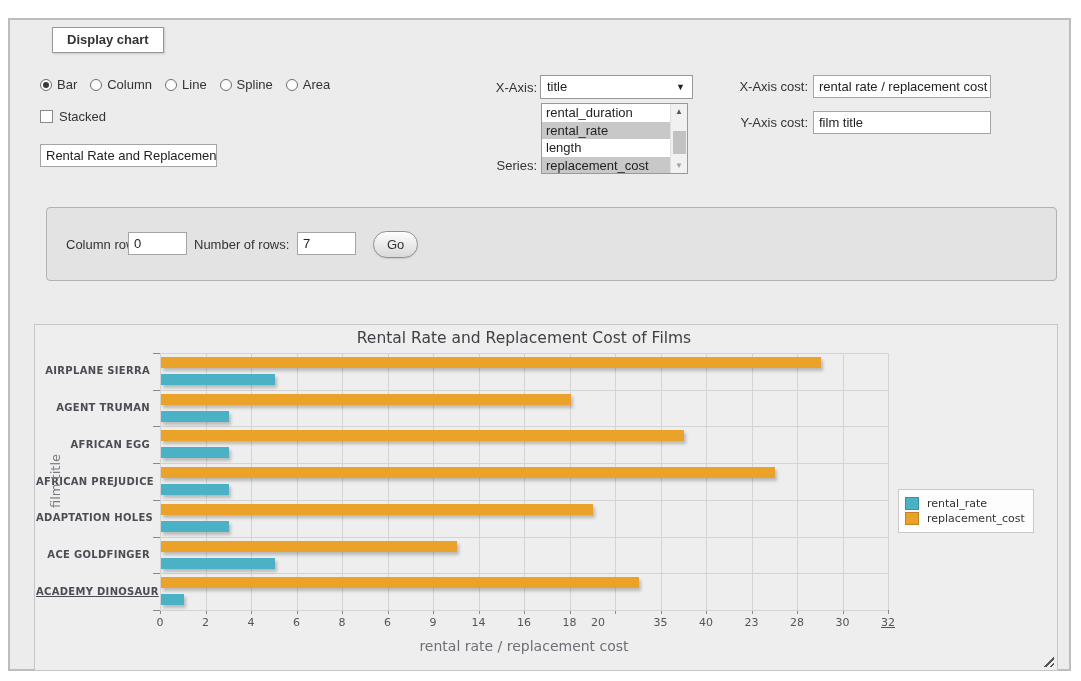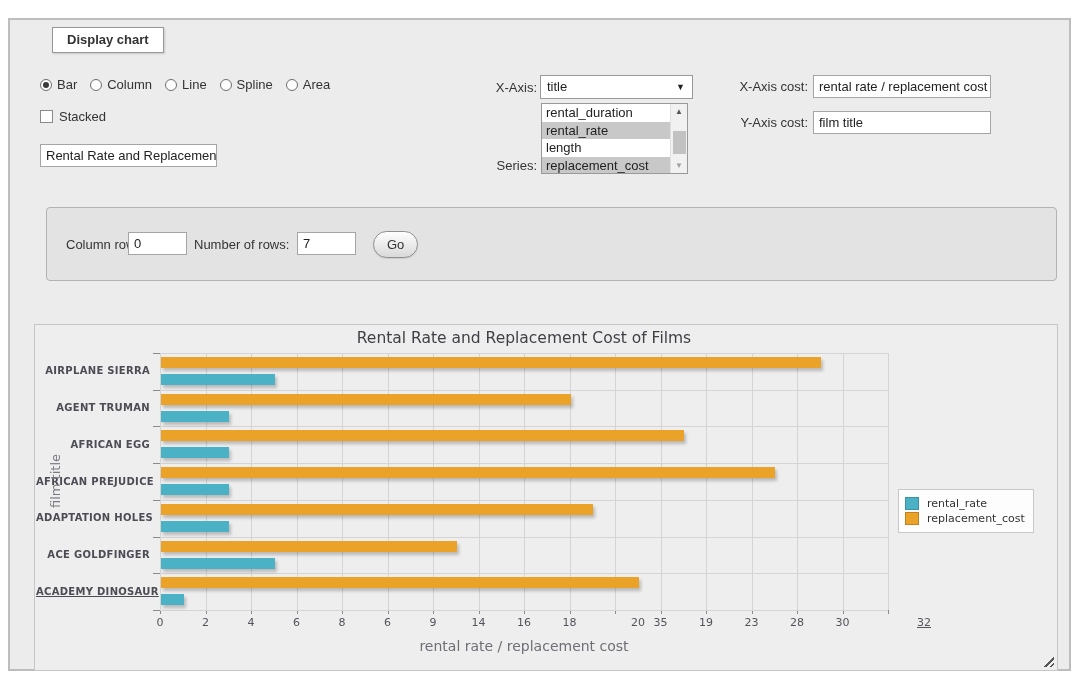--- a/index.html
+++ b/index.html
@@ -199,39 +199,39 @@
         <div class="xtick" style="left: 318.5px;"></div>
         <div class="xtick-label" style="left: 298.5px;">14</div>
         <div class="vgrid" style="left: 364px;"></div>
         <div class="xtick" style="left: 364px;"></div>
         <div class="xtick-label" style="left: 344px;">16</div>
         <div class="vgrid" style="left: 409.5px;"></div>
         <div class="xtick" style="left: 409.5px;"></div>
         <div class="xtick-label" style="left: 389.5px;">18</div>
         <div class="vgrid" style="left: 455px;"></div>
         <div class="xtick" style="left: 455px;"></div>
-        <div class="xtick-label" style="left: 458px;">20</div>
+        <div class="xtick-label" style="left: 418px;">20</div>
         <div class="vgrid" style="left: 500.5px;"></div>
         <div class="xtick" style="left: 500.5px;"></div>
         <div class="xtick-label" style="left: 480.5px;">35</div>
         <div class="vgrid" style="left: 546px;"></div>
         <div class="xtick" style="left: 546px;"></div>
-        <div class="xtick-label" style="left: 526px;">19</div>
+        <div class="xtick-label" style="left: 526px;">40</div>
         <div class="vgrid" style="left: 591.5px;"></div>
         <div class="xtick" style="left: 591.5px;"></div>
         <div class="xtick-label" style="left: 571.5px;">23</div>
         <div class="vgrid" style="left: 637px;"></div>
         <div class="xtick" style="left: 637px;"></div>
         <div class="xtick-label" style="left: 617px;">28</div>
         <div class="vgrid" style="left: 682.5px;"></div>
         <div class="xtick" style="left: 682.5px;"></div>
         <div class="xtick-label" style="left: 662.5px;">30</div>
         <div class="vgrid" style="left: 728px;"></div>
         <div class="xtick" style="left: 728px;"></div>
-        <div class="xtick-label" style="left: 744px; text-decoration: underline;">32</div>
+        <div class="xtick-label" style="left: 708px; text-decoration: underline;">32</div>
         <div class="hgrid" style="top: 0px;"></div>
         <div class="ytick" style="top: 0px;"></div>
         <div class="hgrid" style="top: 36.7143px;"></div>
         <div class="ytick" style="top: 36.7143px;"></div>
         <div class="hgrid" style="top: 73.4286px;"></div>
         <div class="ytick" style="top: 73.4286px;"></div>
         <div class="hgrid" style="top: 110.143px;"></div>
         <div class="ytick" style="top: 110.143px;"></div>
         <div class="hgrid" style="top: 146.857px;"></div>
         <div class="ytick" style="top: 146.857px;"></div>

